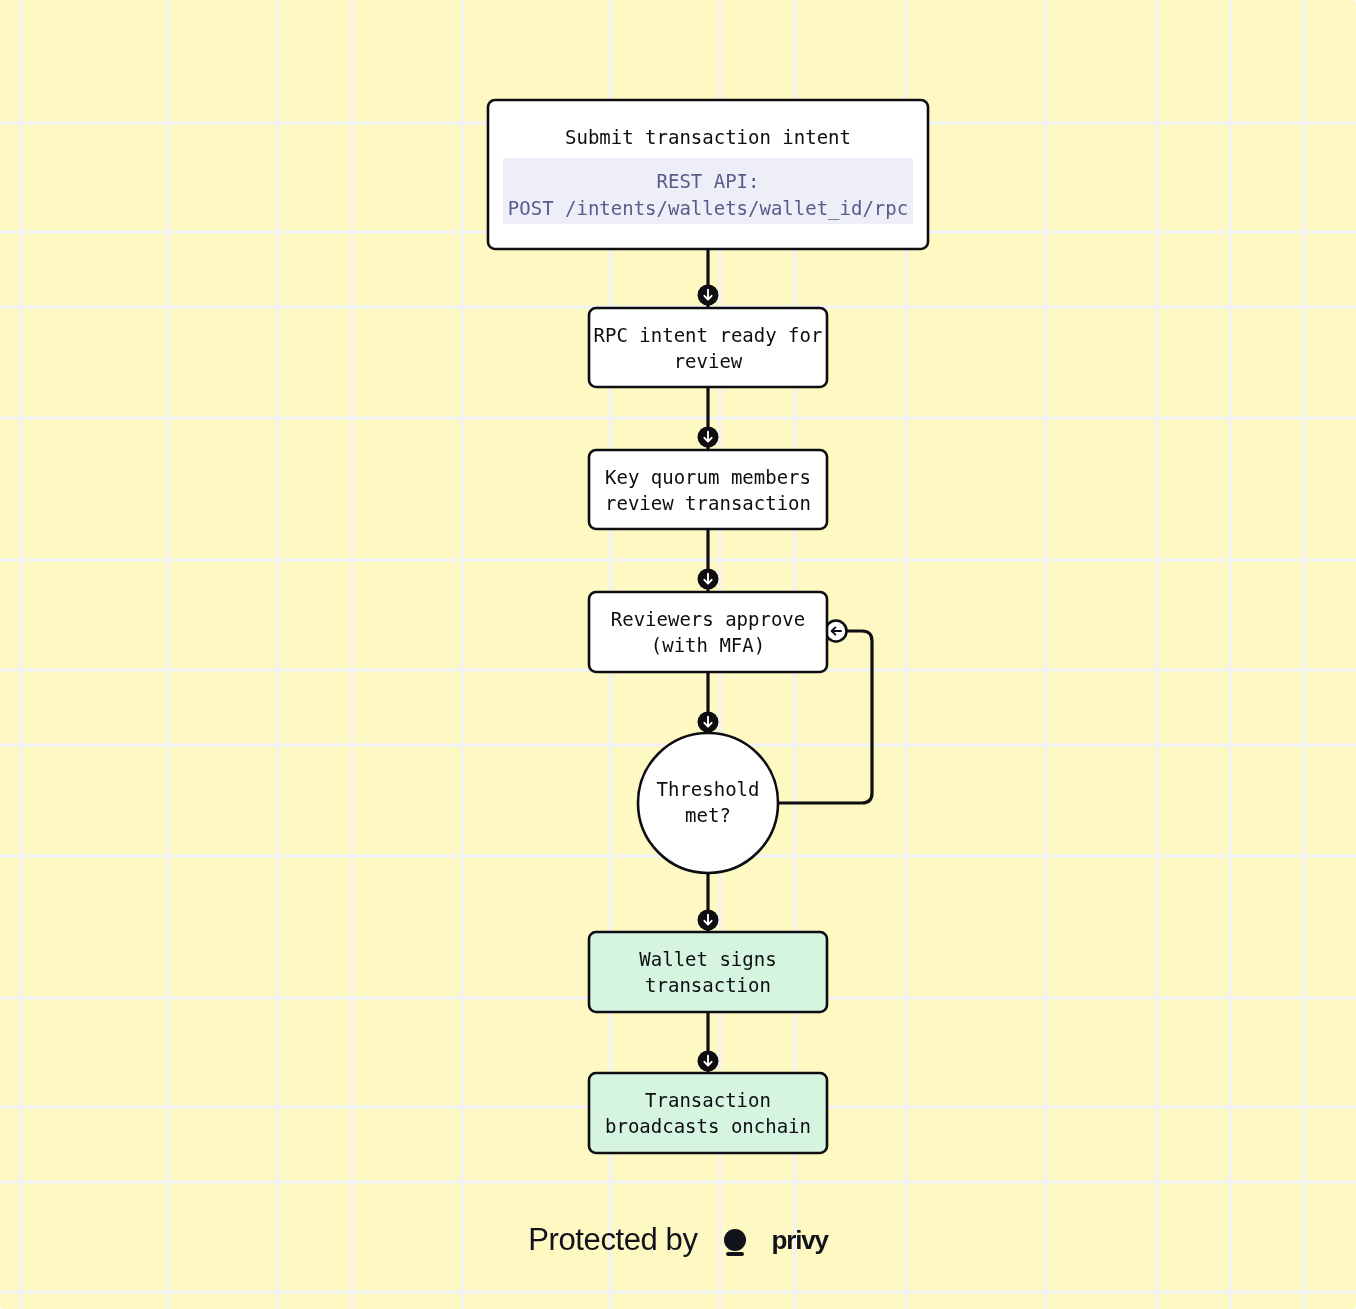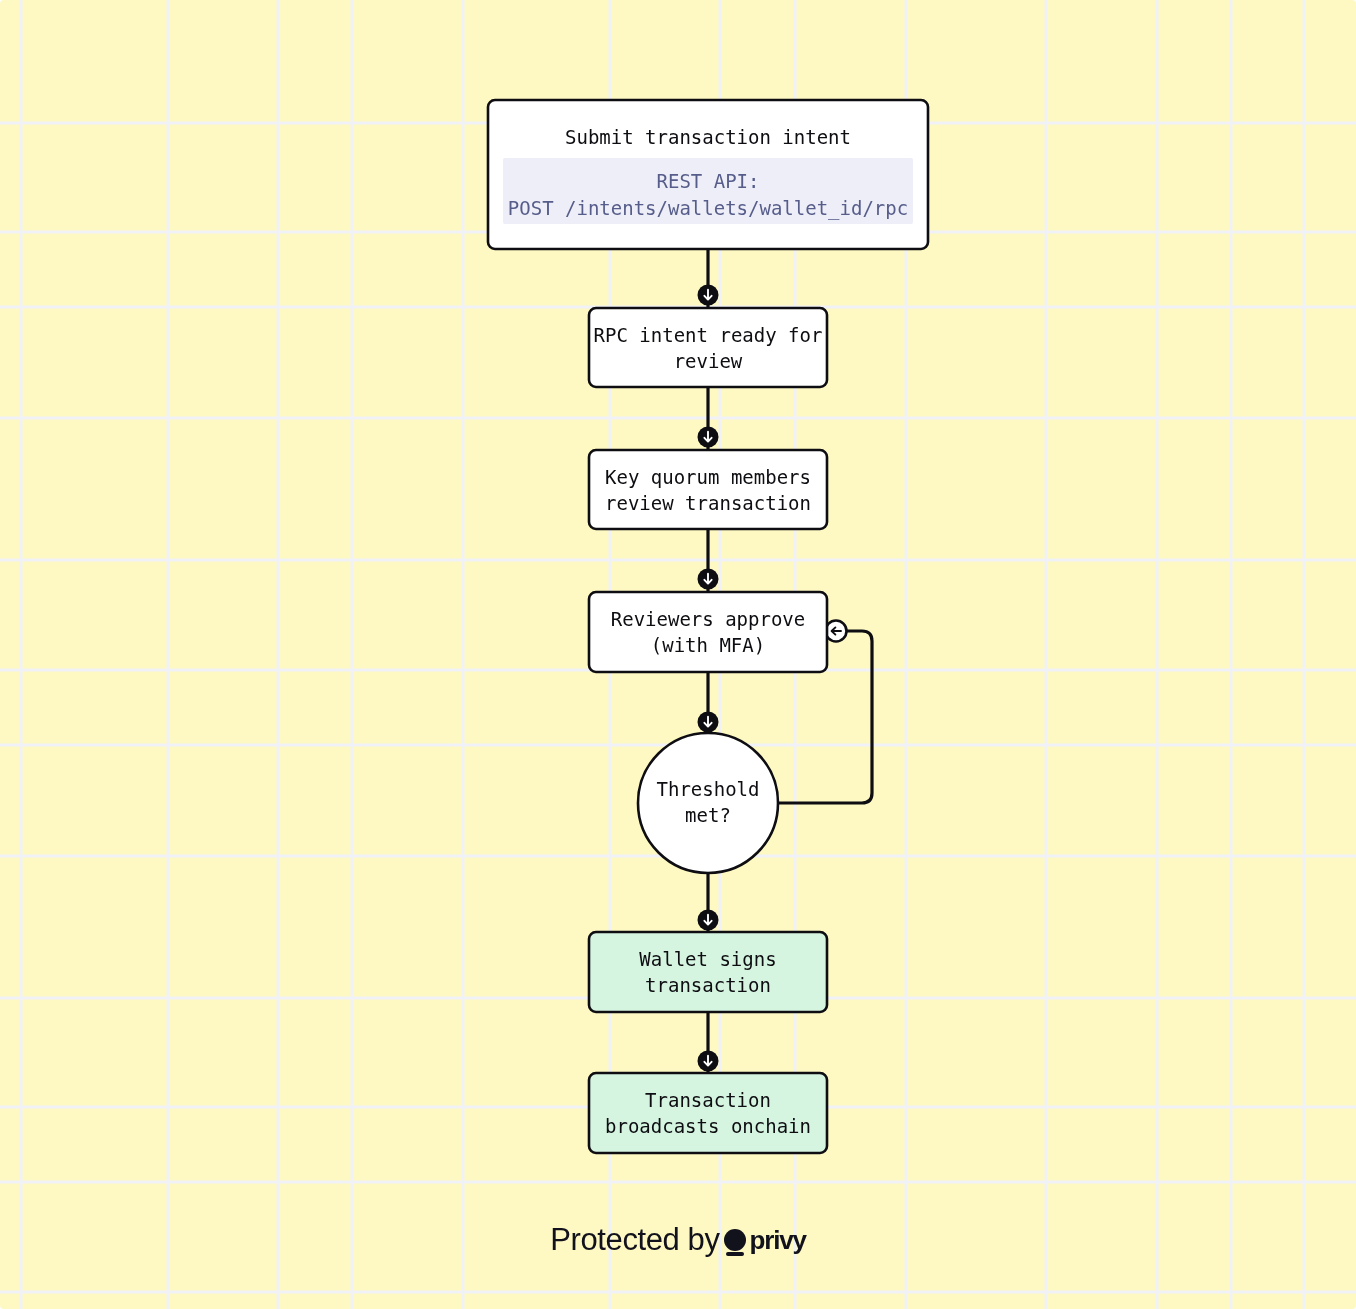--- a/index.html
+++ b/index.html
@@ -55,21 +55,21 @@
 
   
   #footer {
     position: absolute;
     left: 0;
     right: 0;
     top: 1222px;
     display: flex;
     align-items: center;
     justify-content: center;
-    gap: 0;
+    gap: 22px;
   }
   #footer .pb-text {
     font-family: "Liberation Sans", sans-serif;
     font-size: 31px;
     letter-spacing: -0.4px;
     color: #12121c;
   }
   #footer .privy-wordmark {
     font-family: "Liberation Sans", sans-serif;
     font-size: 26px;

